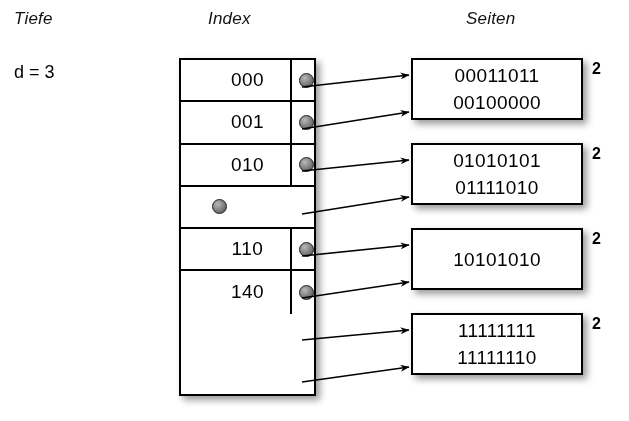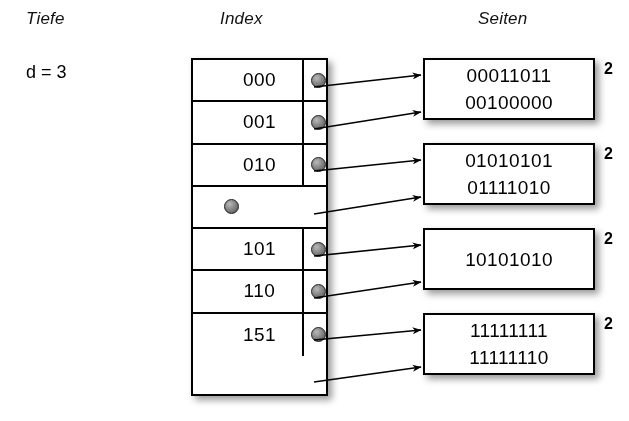--- a/index.html
+++ b/index.html
@@ -11,21 +11,21 @@
     width: 629px;
     height: 421px;
     position: relative;
     overflow: hidden;
     font-family: "Liberation Sans", sans-serif;
     color: #000000;
   }
 
   #diagram-root {
     position: absolute;
-    left: 12px; top: 0;
+    left: 0; top: 0;
     width: 513px;
     height: 421px;
     border-radius: 18px;
   }
 
   
   .col-heading {
     position: absolute;
     font-style: italic;
     font-weight: 500;
@@ -180,36 +180,30 @@
       </div>
     </div>
 
 
     <div class="index-row">
       <div class="index-ptr-cell">
         <span class="ptr-dot"></span>
       </div>
     </div>
 
-    <div class="index-row">
-      <div class="index-key">101</div>
-      <div class="index-ptr-cell">
-        <span class="ptr-dot"></span>
-      </div>
-    </div>
 
     <div class="index-row">
       <div class="index-key">110</div>
       <div class="index-ptr-cell">
         <span class="ptr-dot"></span>
       </div>
     </div>
 
     <div class="index-row">
-      <div class="index-key">151</div>
+      <div class="index-key">140</div>
       <div class="index-ptr-cell">
         <span class="ptr-dot"></span>
       </div>
     </div>
 
   </div>
 
   <div class="page-box" id="page-box-0">
     <div class="page-record">00011011</div>
     <div class="page-record">00100000</div>

